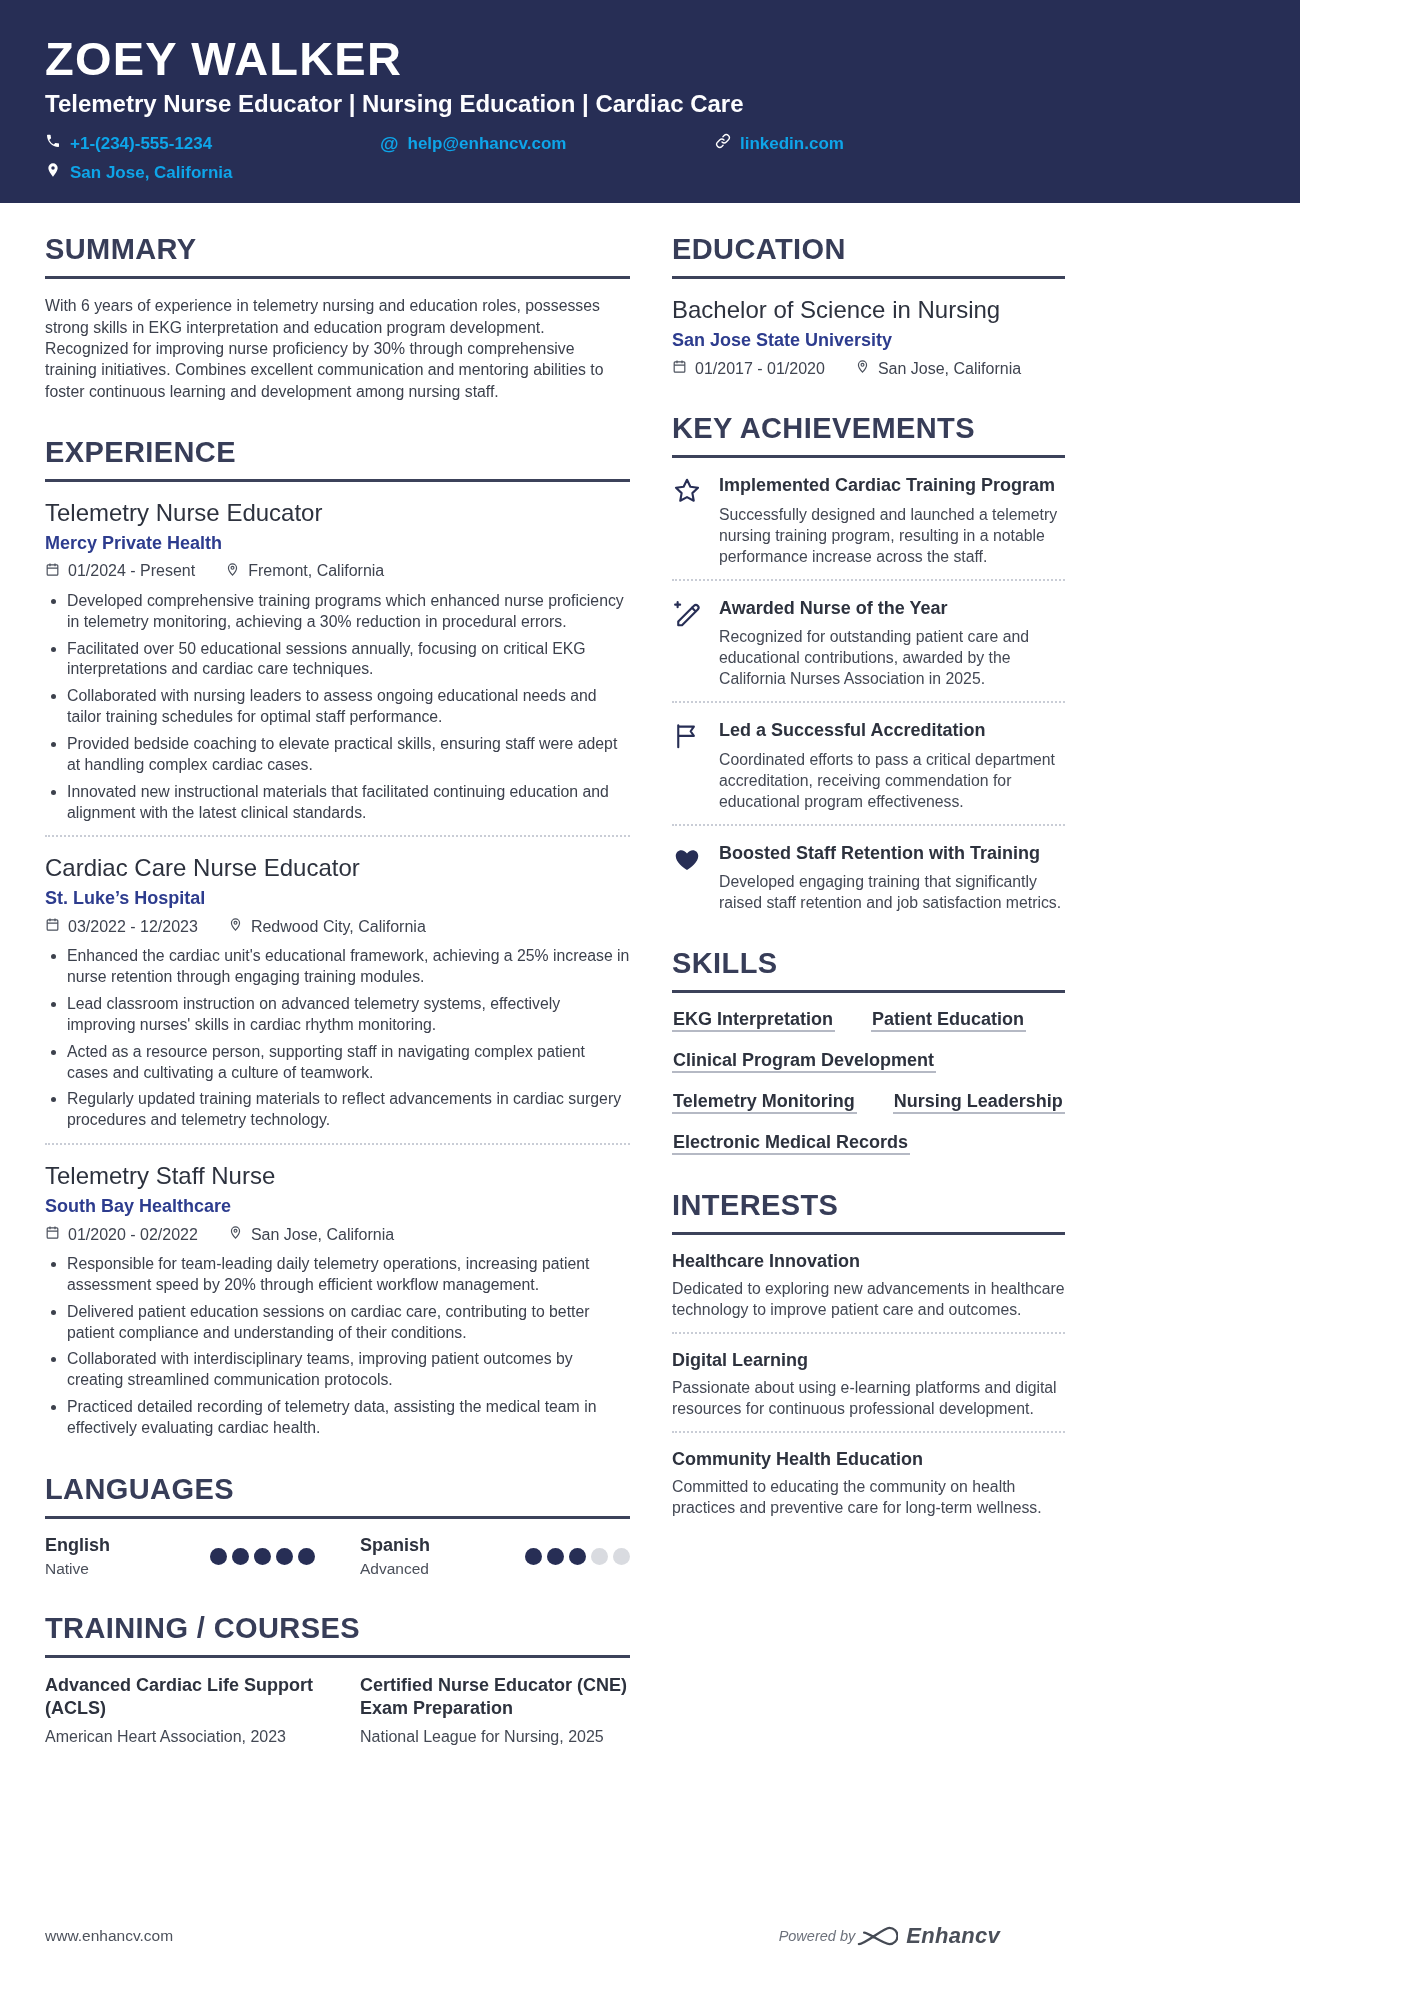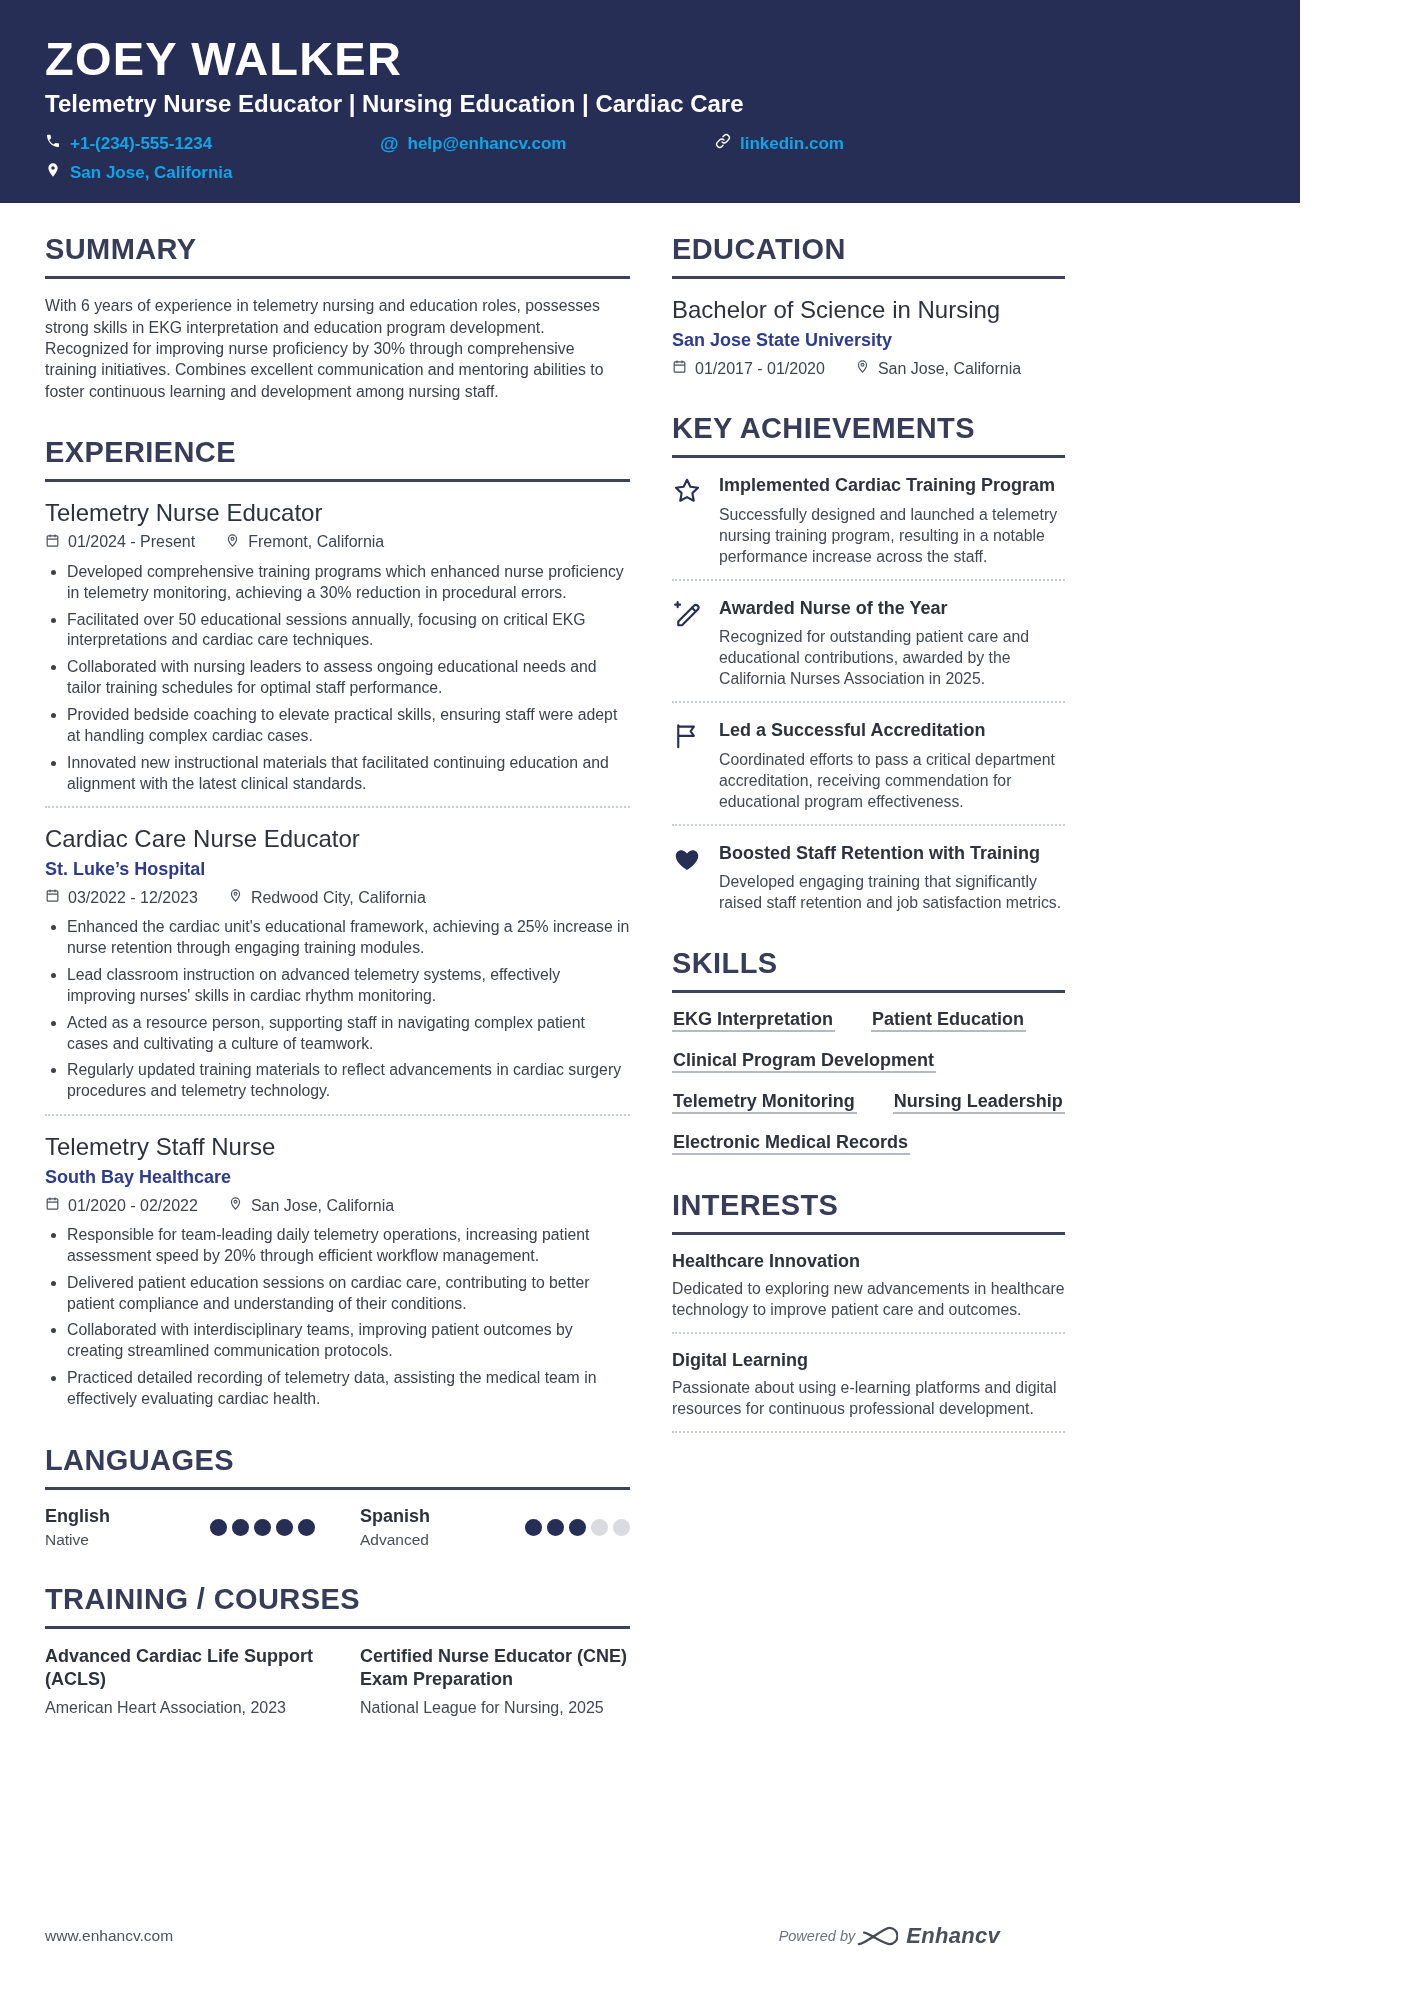--- a/index.html
+++ b/index.html
@@ -160,20 +160,21 @@
       <section>
         <h2 class="sec">SUMMARY</h2>
         <div class="body-text">With 6 years of experience in telemetry nursing and education roles, possesses strong skills in EKG interpretation and education program development. Recognized for improving nurse proficiency by 30% through comprehensive training initiatives. Combines excellent communication and mentoring abilities to foster continuous learning and development among nursing staff.</div>
       </section>
 
       <section>
         <h2 class="sec">EXPERIENCE</h2>
 
         <div class="job">
           <div class="job-title">Telemetry Nurse Educator</div>
+          <div class="company">Mercy Private Health</div>
           <div class="meta">
             <span class="meta-item">
               <span>
                 <svg viewBox="0 0 24 24" fill="none" stroke="#4a505c" stroke-width="1.9">
                     <rect x="3.5" y="4.5" width="17" height="16.5" rx="1.5"></rect>
                     <path d="M3.5 9.8h17M8 2.5v4.4M16 2.5v4.4"></path>
                   </svg>
               </span>
               <span>01/2024 - Present</span>
             </span>
@@ -417,20 +418,24 @@
           <div class="int-text">Dedicated to exploring new advancements in healthcare technology to improve patient care and outcomes.</div>
         </div>
         <hr class="dotted">
 
         <div>
           <div class="int-title">Digital Learning</div>
           <div class="int-text">Passionate about using e-learning platforms and digital resources for continuous professional development.</div>
         </div>
         <hr class="dotted">
 
+        <div>
+          <div class="int-title">Community Health Education</div>
+          <div class="int-text">Committed to educating the community on health practices and preventive care for long-term wellness.</div>
+        </div>
       </section>
 
     </div>
   </div>
 
   <div class="footer">
     <span class="site">www.enhancv.com</span>
     <span class="powered">
       <span class="powered-label">Powered by</span>
       <span class="brand">

